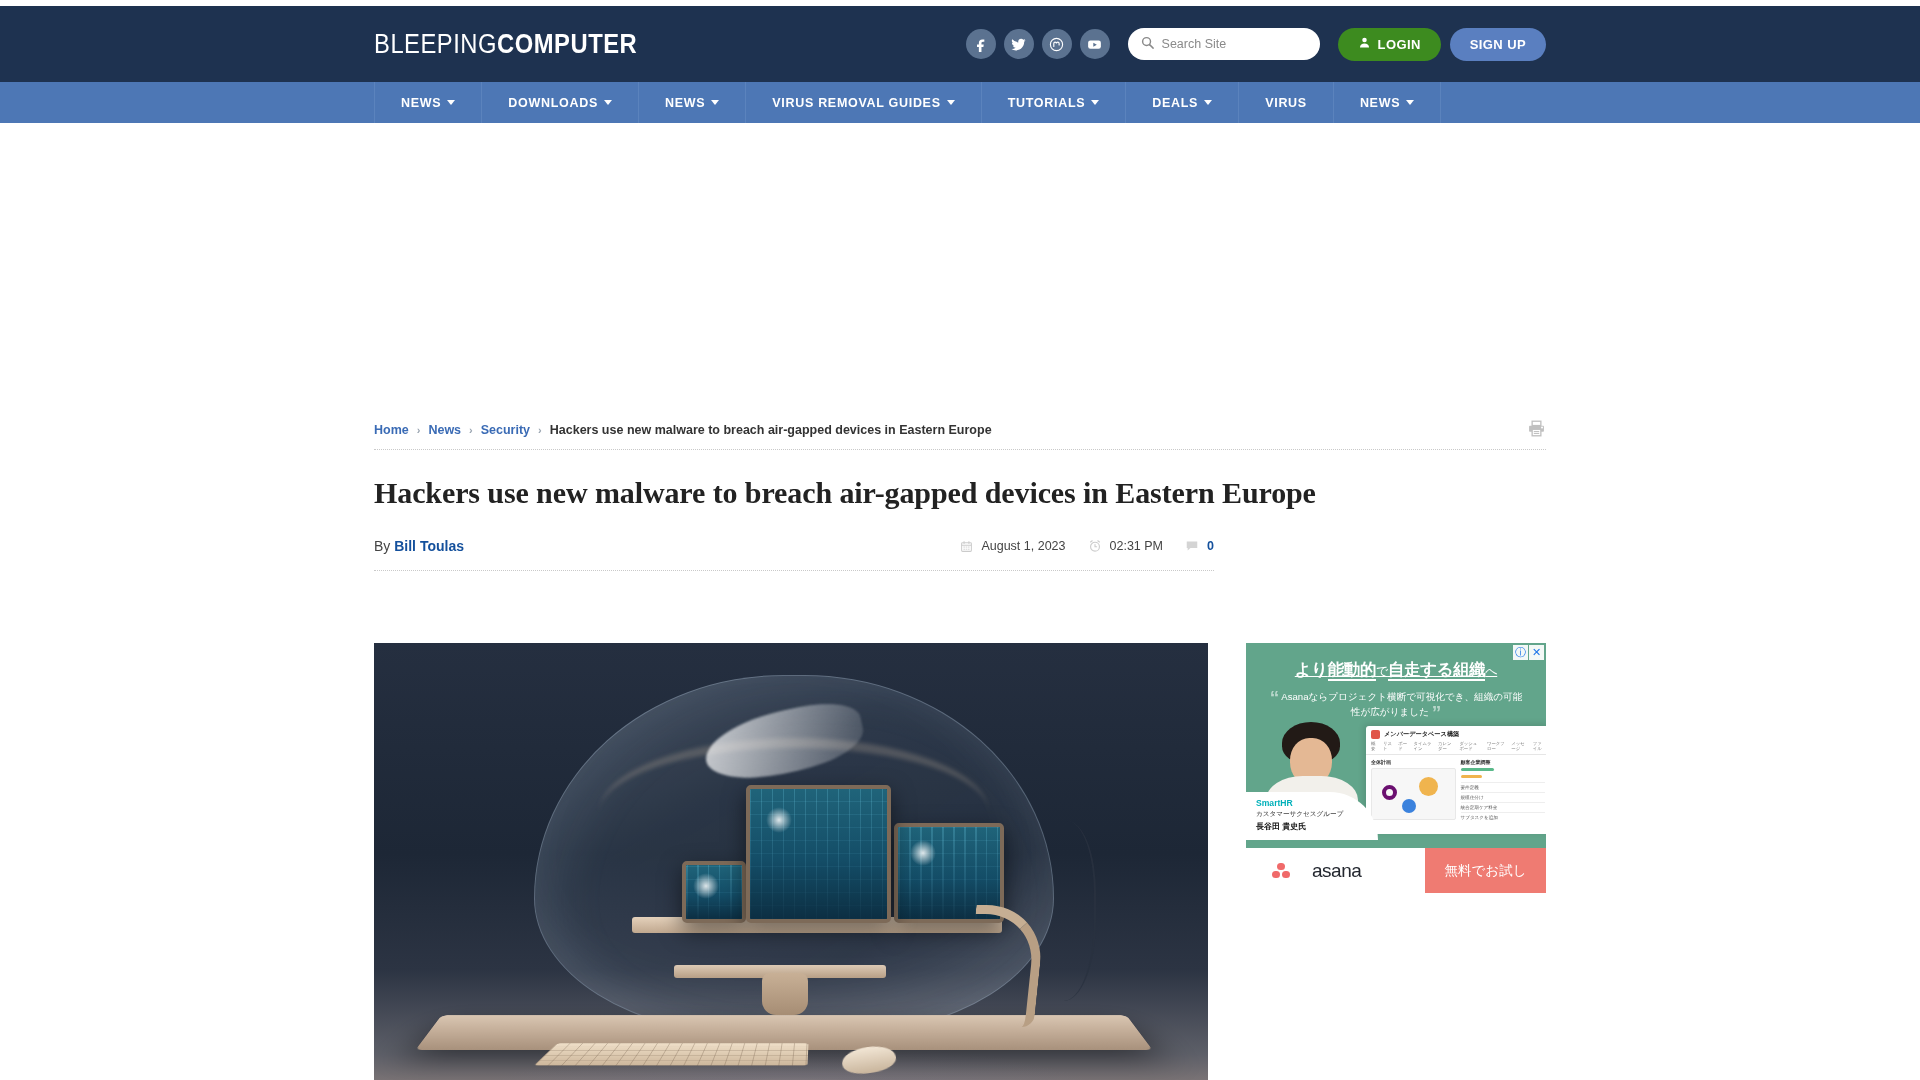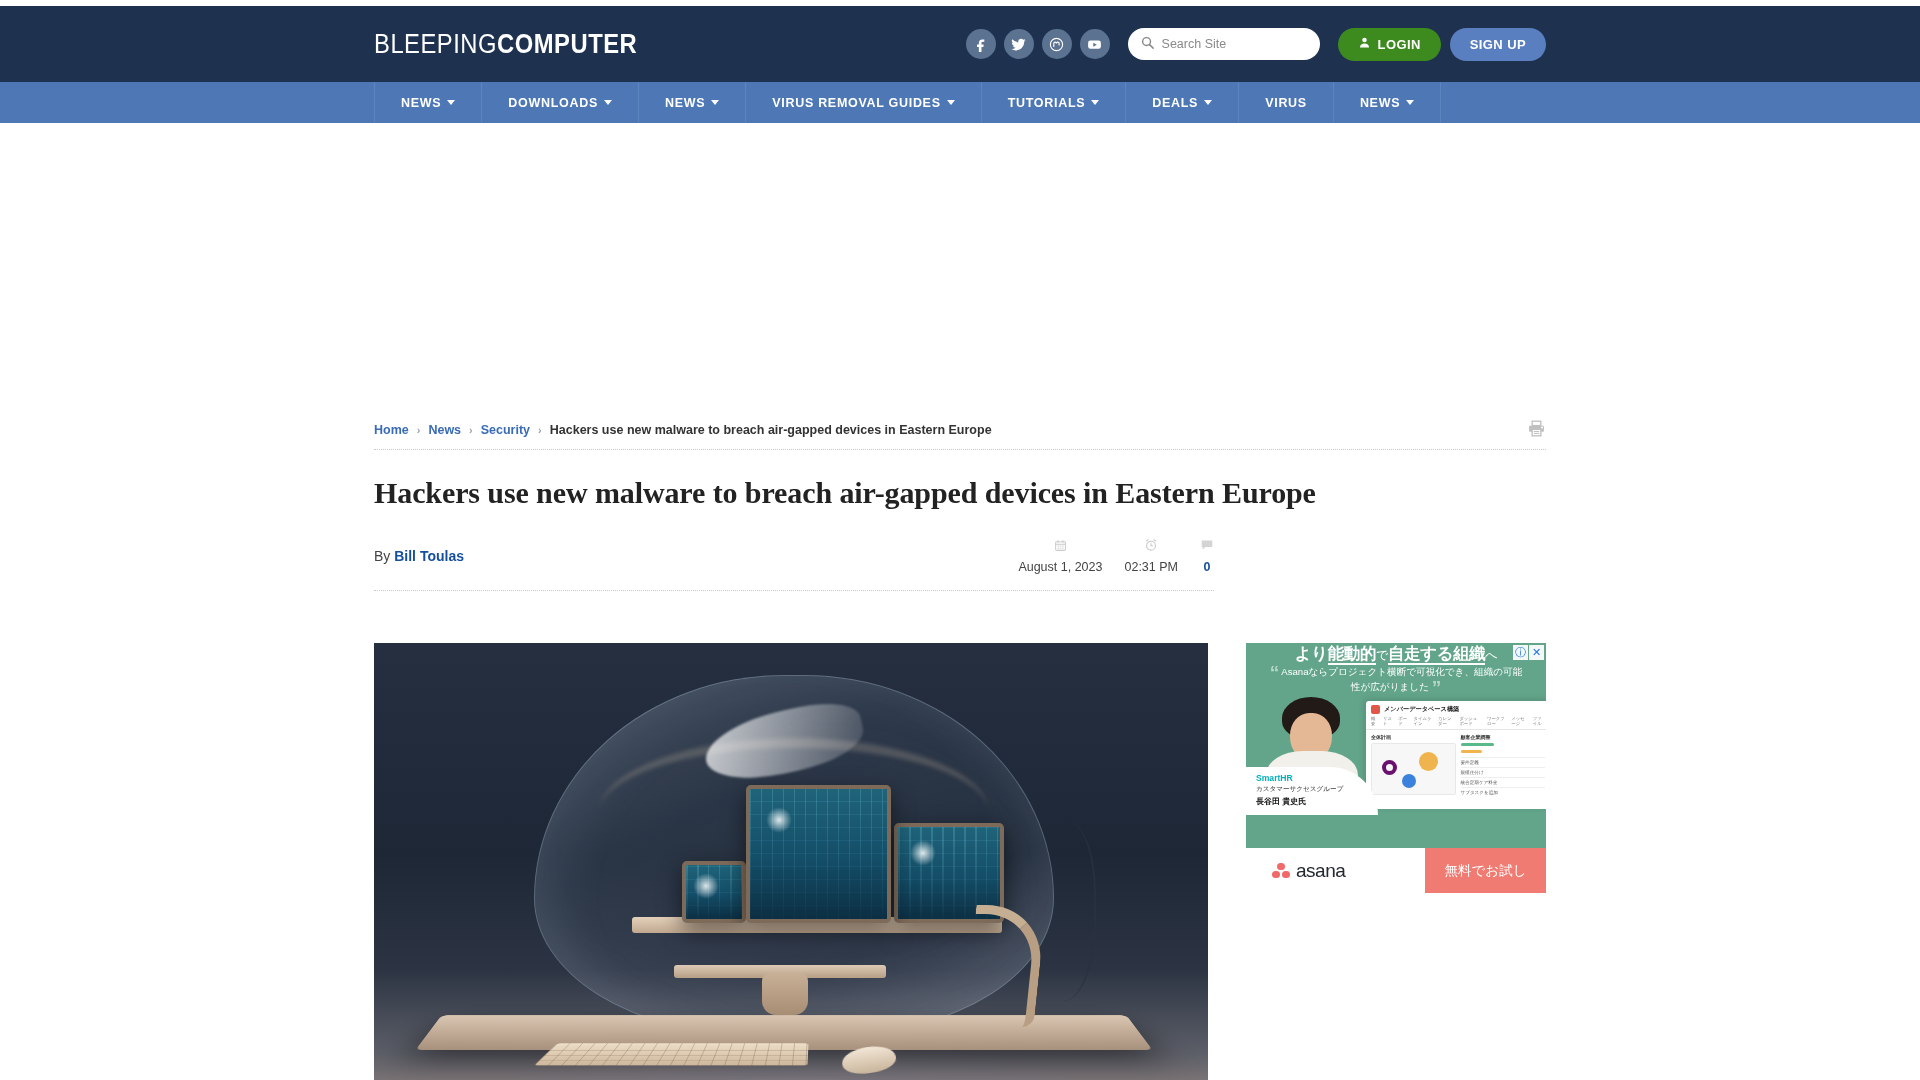--- a/index.html
+++ b/index.html
@@ -168,21 +168,21 @@
     display: flex;
     align-items: center;
     padding-bottom: 16px;
     border-bottom: 1px dotted #c9c9c9;
   }
   .byline { font-size: 14px; color: #444; }
   .byline .author {
     color: #14509c; font-weight: 700; cursor: pointer;
   }
   .meta { margin-left: auto; display: flex; align-items: center; gap: 22px; }
-  .meta-item { display: flex; align-items: center; gap: 8px; font-size: 12.5px; color: #444; flex-direction: column; }
+  .meta-item { display: flex; align-items: center; gap: 8px; font-size: 12.5px; color: #444; }
   .meta-item .cnt { color: #14509c; font-weight: 700; }
   .meta-icon { opacity: 0.45; display: flex; }
   .meta-icon.blue { opacity: 0.42; }
 
   
   .hero {
     position: absolute;
     left: 0;
     top: 230px;
     width: 834px;
@@ -337,29 +337,31 @@
     background: rgba(255,255,255,0.92);
     color: #1a73e8;
     font-size: 11px;
     line-height: 15px;
     text-align: center;
     cursor: pointer;
     font-family: "Liberation Sans", sans-serif;
   }
   .ad-head {
     text-align: center;
+    padding-top: 16px;
     color: #fff;
     font-weight: 700;
     font-size: 16.5px;
     letter-spacing: -0.4px;
+    text-decoration: underline;
   }
   .ad-head .u { border-bottom: 2px solid #fff; padding-bottom: 1px; }
   .ad-head .sm { font-size: 12px; font-weight: 400; }
   .ad-quote {
-    margin-top: 0;
+    margin-top: 9px;
     color: #fff;
     font-size: 9.6px;
     line-height: 1.55;
     text-align: center;
     padding: 0 22px;
     position: relative;
   }
   .qm {
     color: rgba(255,255,255,0.55);
     font-size: 19px;
@@ -454,21 +456,21 @@
   .ad-ui .line.g { background: #5ab98a; width: 40%; }
   .ad-ui .line.o { background: #f0b44e; width: 26%; }
   .ad-footer {
     position: absolute;
     left: 0; bottom: 0;
     width: 300px; height: 45px;
     background: #fff;
     display: flex; align-items: center;
   }
   .asana-logo {
-    display: flex; align-items: center; gap: 6px;
+    display: flex; align-items: center; gap: 22px;
     padding-left: 26px;
   }
   .asana-dots { position: relative; width: 18px; height: 16px; }
   .asana-dots i {
     position: absolute; width: 7.5px; height: 7.5px;
     border-radius: 50%; background: #f06a6a; display: block;
   }
   .asana-dots i:nth-child(1) { left: 5px; top: 0; }
   .asana-dots i:nth-child(2) { left: 0; top: 8px; }
   .asana-dots i:nth-child(3) { left: 10px; top: 8px; }

